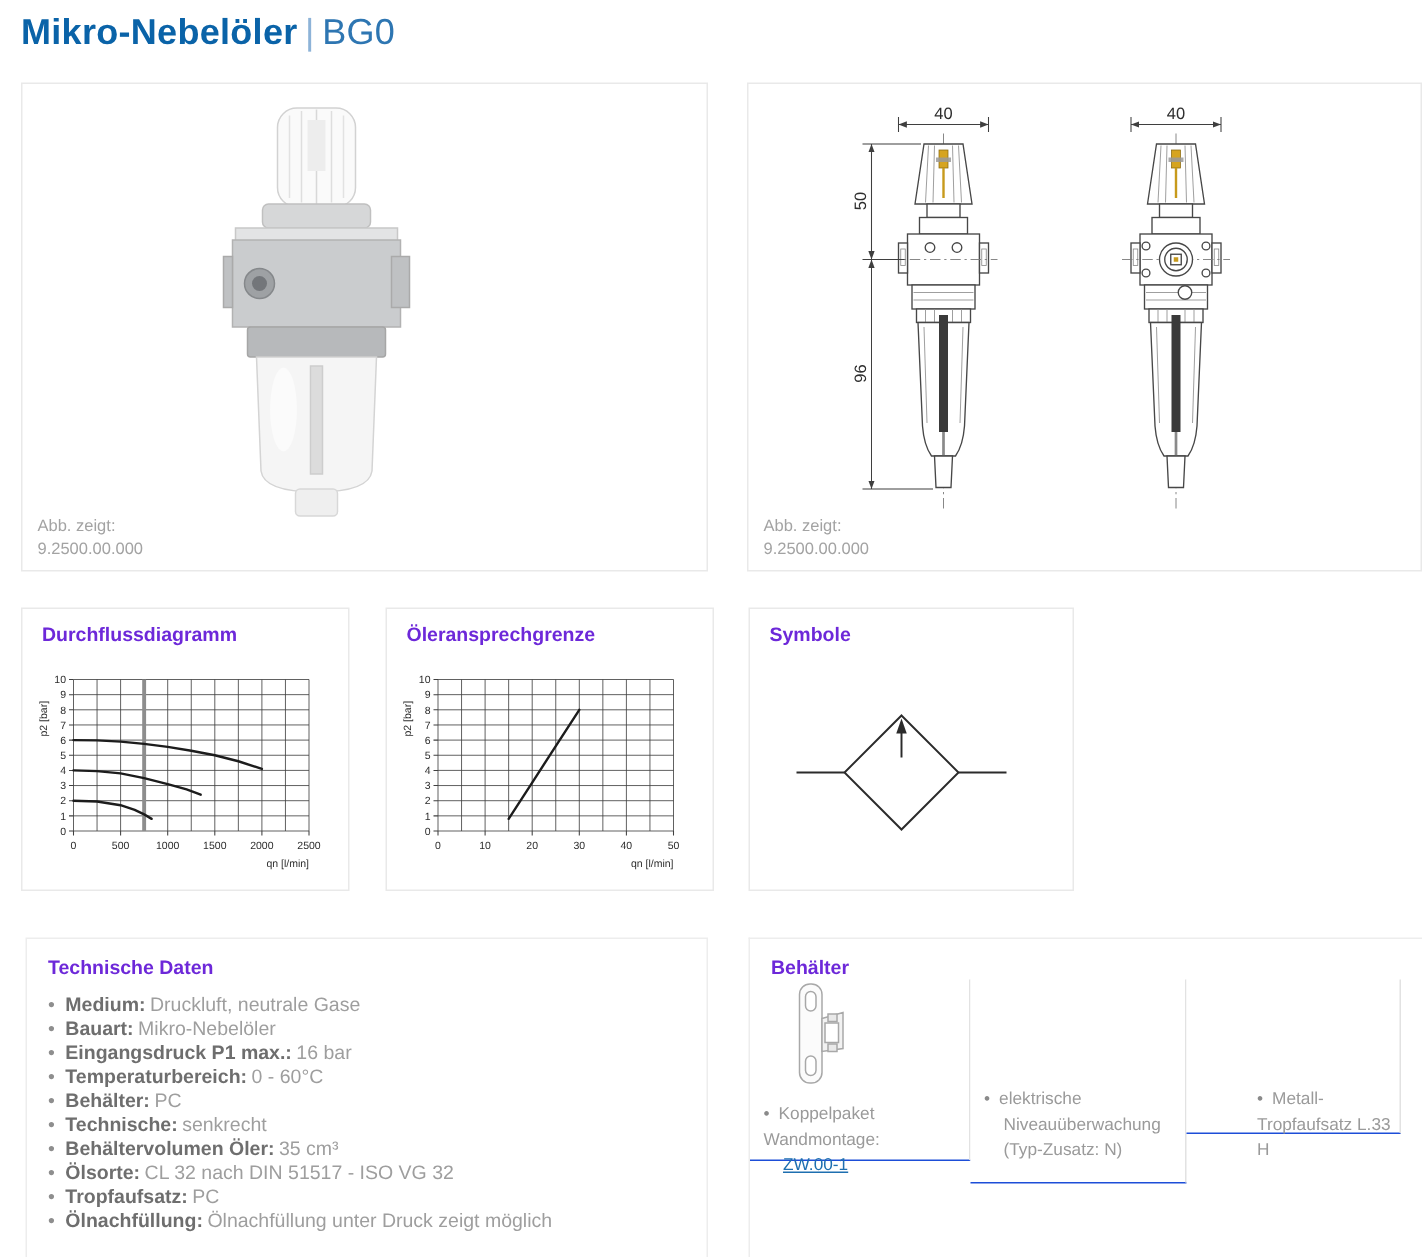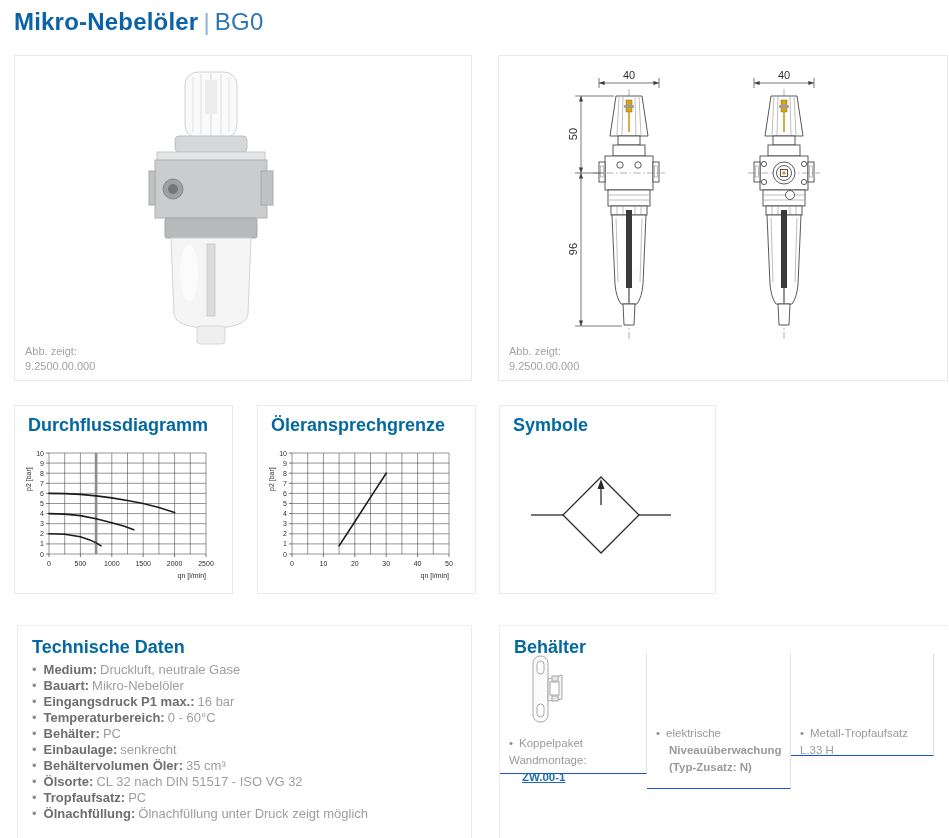--- a/index.html
+++ b/index.html
@@ -5,21 +5,21 @@
   html,body{margin:0;padding:0;background:#fff;}
   #stage{position:relative;width:949px;height:838px;overflow:hidden;background:#fff;
          font-family:"Liberation Sans",sans-serif;}
   
   #page-header{position:absolute;left:14px;top:8px;font-size:24px;letter-spacing:.2px;}
   .t-main{font-weight:bold;color:#0a63a8;}
   .t-sep{color:#8db3d8;font-weight:400;padding:0 5px;}
   .t-sub{color:#2e76b2;font-weight:400;}
   
   .panel{position:absolute;background:#fff;border:1px solid #e9e9e9;box-sizing:border-box;}
-  .sec-title{position:absolute;left:13px;top:9px;font-size:18px;font-weight:bold;color:#0369a1;}
+  .sec-title{position:absolute;left:13px;top:9px;font-size:13px;font-weight:bold;color:#6d28d9;}
   .caption{position:absolute;left:10px;font-size:11px;line-height:15px;color:#a3a3a3;}
   
   svg.chart{position:absolute;left:8px;top:39px;}
   svg.chart text{font-family:"Liberation Sans",sans-serif;font-size:7px;fill:#2c2c2c;}
   
   svg.draw text{font-family:"Liberation Sans",sans-serif;font-size:11px;fill:#2e2e2e;}
   .cl{stroke:#7a7a7a;stroke-width:.6;stroke-dasharray:7 2.5 1.5 2.5;fill:none;}
   .ln{stroke:#474747;stroke-width:.9;fill:#fff;}
   .thin{stroke:#8a8a8a;stroke-width:.55;fill:none;}
   .dim{stroke:#3f3f3f;stroke-width:.7;fill:none;}
@@ -29,21 +29,21 @@
   #tech-list .bullet{color:#8e8e8e;margin-right:7px;}
   #tech-list .lbl{color:#6e6e6e;font-weight:bold;}
   #tech-list .val{color:#9e9e9e;margin-left:3px;}
   
   #acc-cells{position:absolute;left:0;top:27px;display:flex;align-items:flex-start;}
   .acc-cell{position:relative;box-sizing:border-box;border-right:1px solid #e2e2e2;
             border-bottom:1px solid #1d4ed8;background:#fff;}
   .acc-text{position:absolute;left:9px;right:4px;font-size:11.5px;color:#9a9a9a;}
   .acc-line{line-height:17px;}
   .acc-first .bullet{color:#8a8a8a;margin-right:6px;}
-  .acc-cont{padding-left:13px;font-weight:bold;}
+  .acc-cont{padding-left:13px;}
   .acc-link{color:#1e6fb0;text-decoration:underline;cursor:pointer;}
 </style>
 </head>
 <body>
 
 <div id="stage">
 
   <div id="page-header">
     <span class="t-main">Mikro-Nebelöler</span><span class="t-sep">|</span><span class="t-sub">BG0</span>
   </div>
@@ -319,21 +319,21 @@
   </div>
 
   <div class="panel" style="left:17px;top:625px;width:455px;height:230px;border-color:#ededed;">
     <div class="sec-title" style="left:14px;top:11px;">Technische Daten</div>
     <ul id="tech-list">
       <li><span class="bullet">•</span><span class="lbl">Medium:</span><span class="val">Druckluft, neutrale Gase</span></li>
       <li><span class="bullet">•</span><span class="lbl">Bauart:</span><span class="val">Mikro-Nebelöler</span></li>
       <li><span class="bullet">•</span><span class="lbl">Eingangsdruck P1 max.:</span><span class="val">16 bar</span></li>
       <li><span class="bullet">•</span><span class="lbl">Temperaturbereich:</span><span class="val">0 - 60°C</span></li>
       <li><span class="bullet">•</span><span class="lbl">Behälter:</span><span class="val">PC</span></li>
-      <li><span class="bullet">•</span><span class="lbl">Einbaulage:</span><span class="val">senkrecht</span></li>
+      <li><span class="bullet">•</span><span class="lbl">Technische:</span><span class="val">senkrecht</span></li>
       <li><span class="bullet">•</span><span class="lbl">Behältervolumen Öler:</span><span class="val">35 cm³</span></li>
       <li><span class="bullet">•</span><span class="lbl">Ölsorte:</span><span class="val">CL 32 nach DIN 51517 - ISO VG 32</span></li>
       <li><span class="bullet">•</span><span class="lbl">Tropfaufsatz:</span><span class="val">PC</span></li>
       <li><span class="bullet">•</span><span class="lbl">Ölnachfüllung:</span><span class="val">Ölnachfüllung unter Druck zeigt möglich</span></li>
     </ul>
   </div>
 
   <div class="panel" style="left:499px;top:625px;width:449px;height:230px;border-color:#ededed;border-right:none;border-bottom:none;">
     <div class="sec-title" style="left:14px;top:11px;">Behälter</div>
     <div id="acc-cells">
@@ -356,20 +356,20 @@
 
       <div class="acc-cell" style="width:144px;height:136px;">
         <div class="acc-text" style="top:72px;">
           <div class="acc-line acc-first"><span class="bullet">•</span><span>elektrische</span></div>
           <div class="acc-line acc-cont">Niveauüberwachung</div>
           <div class="acc-line acc-cont">(Typ-Zusatz: N)</div>
         </div>
       </div>
 
       <div class="acc-cell" style="width:143px;height:103px;">
-        <div class="acc-text" style="top:72px;">
+        <div class="acc-text" style="top:72px;margin-left:38px;">
           <div class="acc-line acc-first"><span class="bullet">•</span><span>Metall-Tropfaufsatz L.33 H</span></div>
         </div>
       </div>
     </div>
   </div>
 
 </div>
 
 </body></html>

